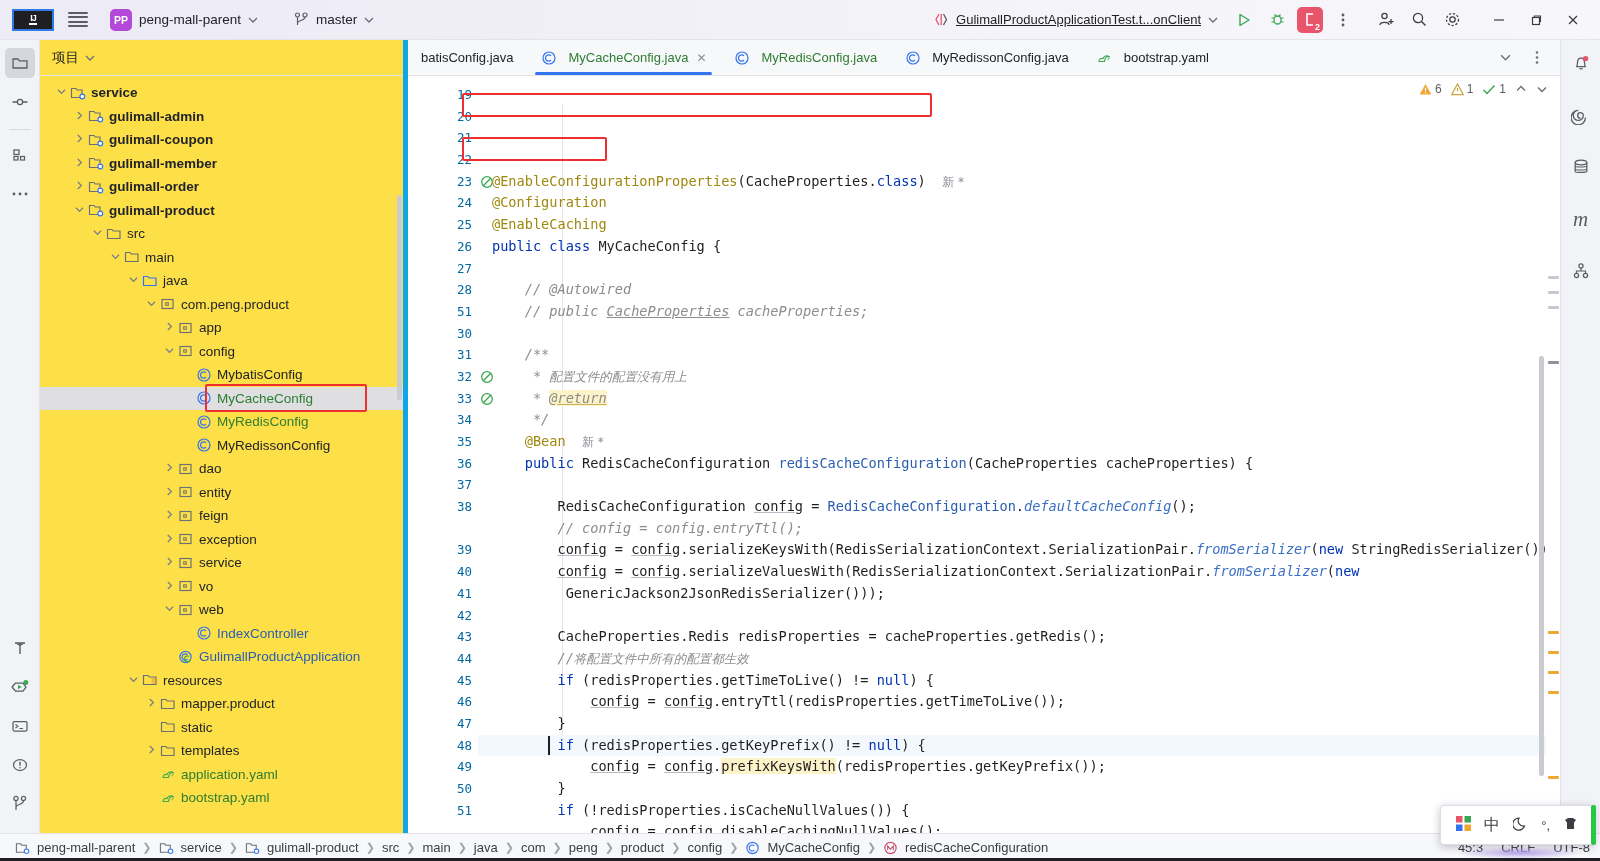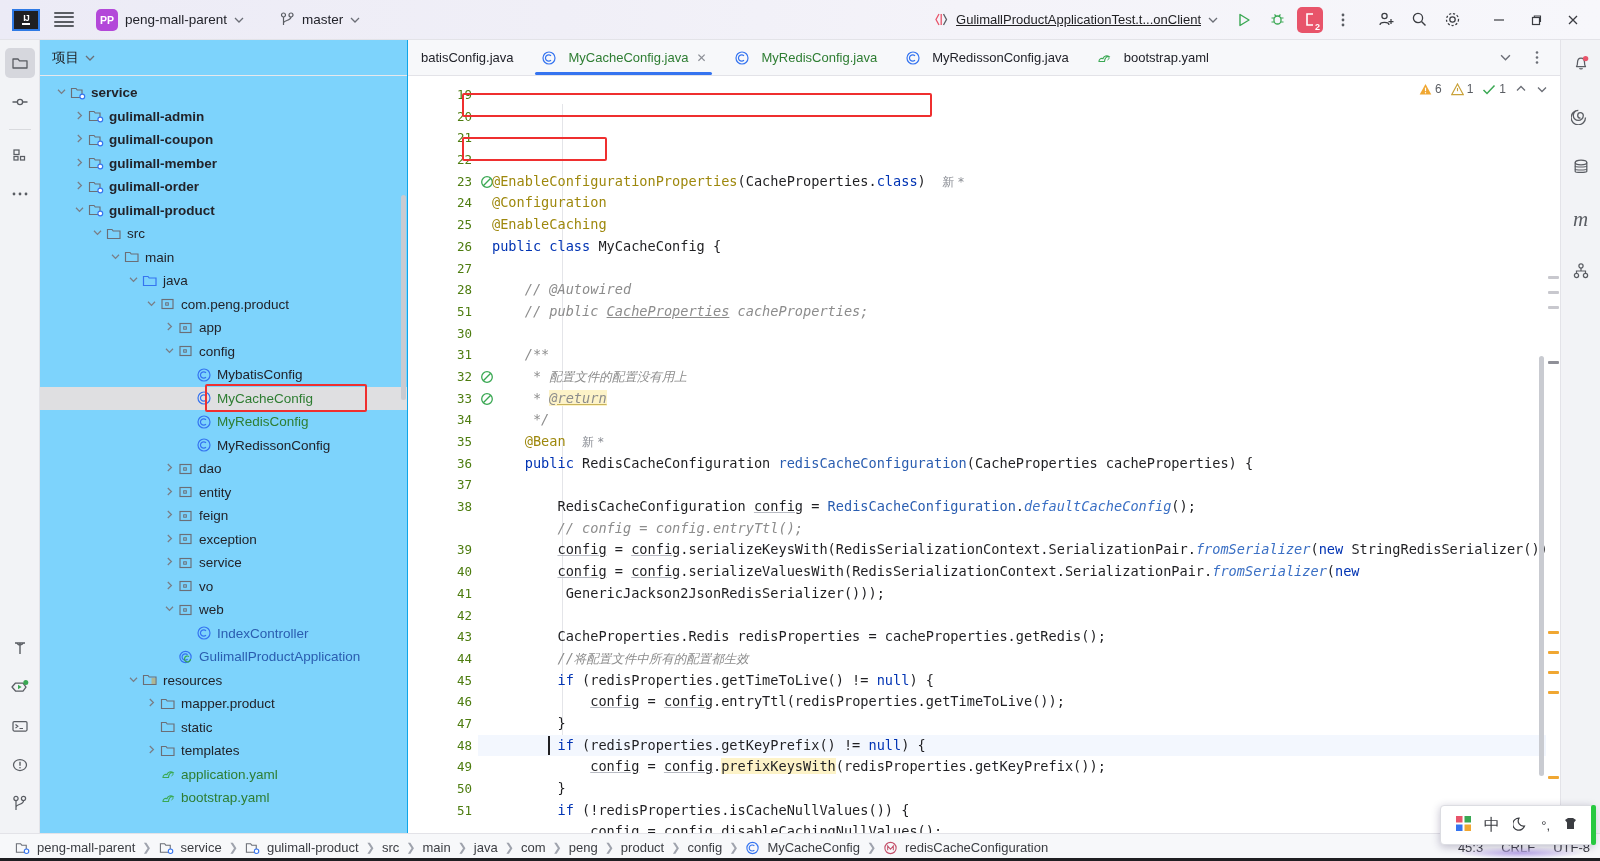--- a/index.html
+++ b/index.html
@@ -15,21 +15,21 @@
   
   .titlebar {
     height: 40px; flex:0 0 40px;
     background: linear-gradient(90deg,#ecebf6 0%,#f0eff7 35%,#f4f3f9 60%,#f7f7fb 100%);
     display:flex; align-items:center; gap:0px;
     border-bottom:1px solid #e3e3e8;
     position:relative; z-index:5;
   }
   .tb-left { display:flex; align-items:center; gap:14px; padding-left:12px; }
   .ij-logo {
-    width:28px;height:22px;border:2px solid #2f7ae5;background:#1f1f22;
+    width:42px;height:22px;border:2px solid #2f7ae5;background:#1f1f22;
     display:flex;align-items:center;justify-content:center;
     color:#fff;font-size:9px;font-weight:bold;letter-spacing:-1px;
     font-family:"Liberation Sans",sans-serif;
   }
   .ij-logo span { border-bottom:2px solid #fff; padding:0 1px; line-height:9px;}
   .hamburger { width:20px;height:16px;display:flex;flex-direction:column;justify-content:space-between;cursor:pointer;}
   .hamburger i { display:block;height:2px;background:#5a5d63;border-radius:1px;}
   .proj-chip {
     display:flex;align-items:center;gap:7px;padding:3px 8px;border-radius:5px;cursor:pointer;
   }
@@ -60,21 +60,21 @@
     display:flex;flex-direction:column;align-items:center;padding-top:8px;
   }
   .lstrip .sp{flex:1;}
   .sicon{width:30px;height:30px;margin-bottom:9px;display:flex;align-items:center;justify-content:center;
     border-radius:5px;cursor:pointer;color:#5a5d63;position:relative;}
   .sicon.active{background:#d6d7dd;}
   .striphr{width:22px;height:1px;background:#d9dade;margin:3px 0 10px;}
 
   
   .proj{
-    width:368px;flex:0 0 368px;background:#7dd3fc;border-right:1px solid #0ea5e9;
+    width:368px;flex:0 0 368px;background:#fde047;border-right:5px solid #0ea5e9;
     display:flex;flex-direction:column;min-width:0;position:relative;
   }
   .proj-hd{height:36px;display:flex;align-items:center;gap:6px;padding:0 12px;border-bottom:1px solid #e7e8ec;}
   .proj-hd .t{font-size:13.5px;color:#1f1f22;}
   .tree{flex:1;overflow:hidden;padding-top:5px;position:relative;font-size:13.5px;}
   .row{height:23.5px;display:flex;align-items:center;white-space:nowrap;cursor:pointer;position:relative;}
   .row.sel{background:#dfdfe1;}
   .arrow{width:14px;flex:0 0 14px;text-align:center;color:#7a7d85;font-size:9px;line-height:1;}
   .ico{width:19px;flex:0 0 19px;display:flex;align-items:center;justify-content:center;margin-right:4px;}
   .lbl{color:#22232a;}
@@ -94,21 +94,21 @@
   .tab .nm.green{color:#2e7d32;}
   .tab .nm.blue{color:#2a5db0;}
   .tab.active::after{content:"";position:absolute;left:8px;right:8px;bottom:0;height:3px;background:#3574f0;border-radius:2px;}
   .tab .x{color:#8a8d94;font-size:12px;margin-left:2px;}
   .tabs-right{margin-left:auto;display:flex;align-items:center;gap:2px;padding-right:8px;}
 
   
   .codewrap{flex:1;display:flex;min-height:0;position:relative;overflow:hidden;background:#fff;}
   .gutter{
     width:70px;flex:0 0 70px;background:#fff;text-align:right;
-    font-family:"DejaVu Sans Mono",monospace;font-size:12.5px;color:#4d7c0f;
+    font-family:"DejaVu Sans Mono",monospace;font-size:12.5px;color:#0369a1;
     padding-top:8px;position:relative;user-select:none;
   }
   .gl{height:21.7px;line-height:21.7px;padding-right:6px;position:relative;}
   .gl .gmark{position:absolute;right:-16px;top:3px;width:15px;height:15px;}
   .code{
     flex:1;position:relative;overflow:hidden;padding-top:8px;
     font-family:"DejaVu Sans Mono",monospace;font-size:13.6px;line-height:21.7px;
     white-space:pre;color:#1f1f22;
   }
   .code .ln{height:21.7px;padding-left:14px;position:relative;}

